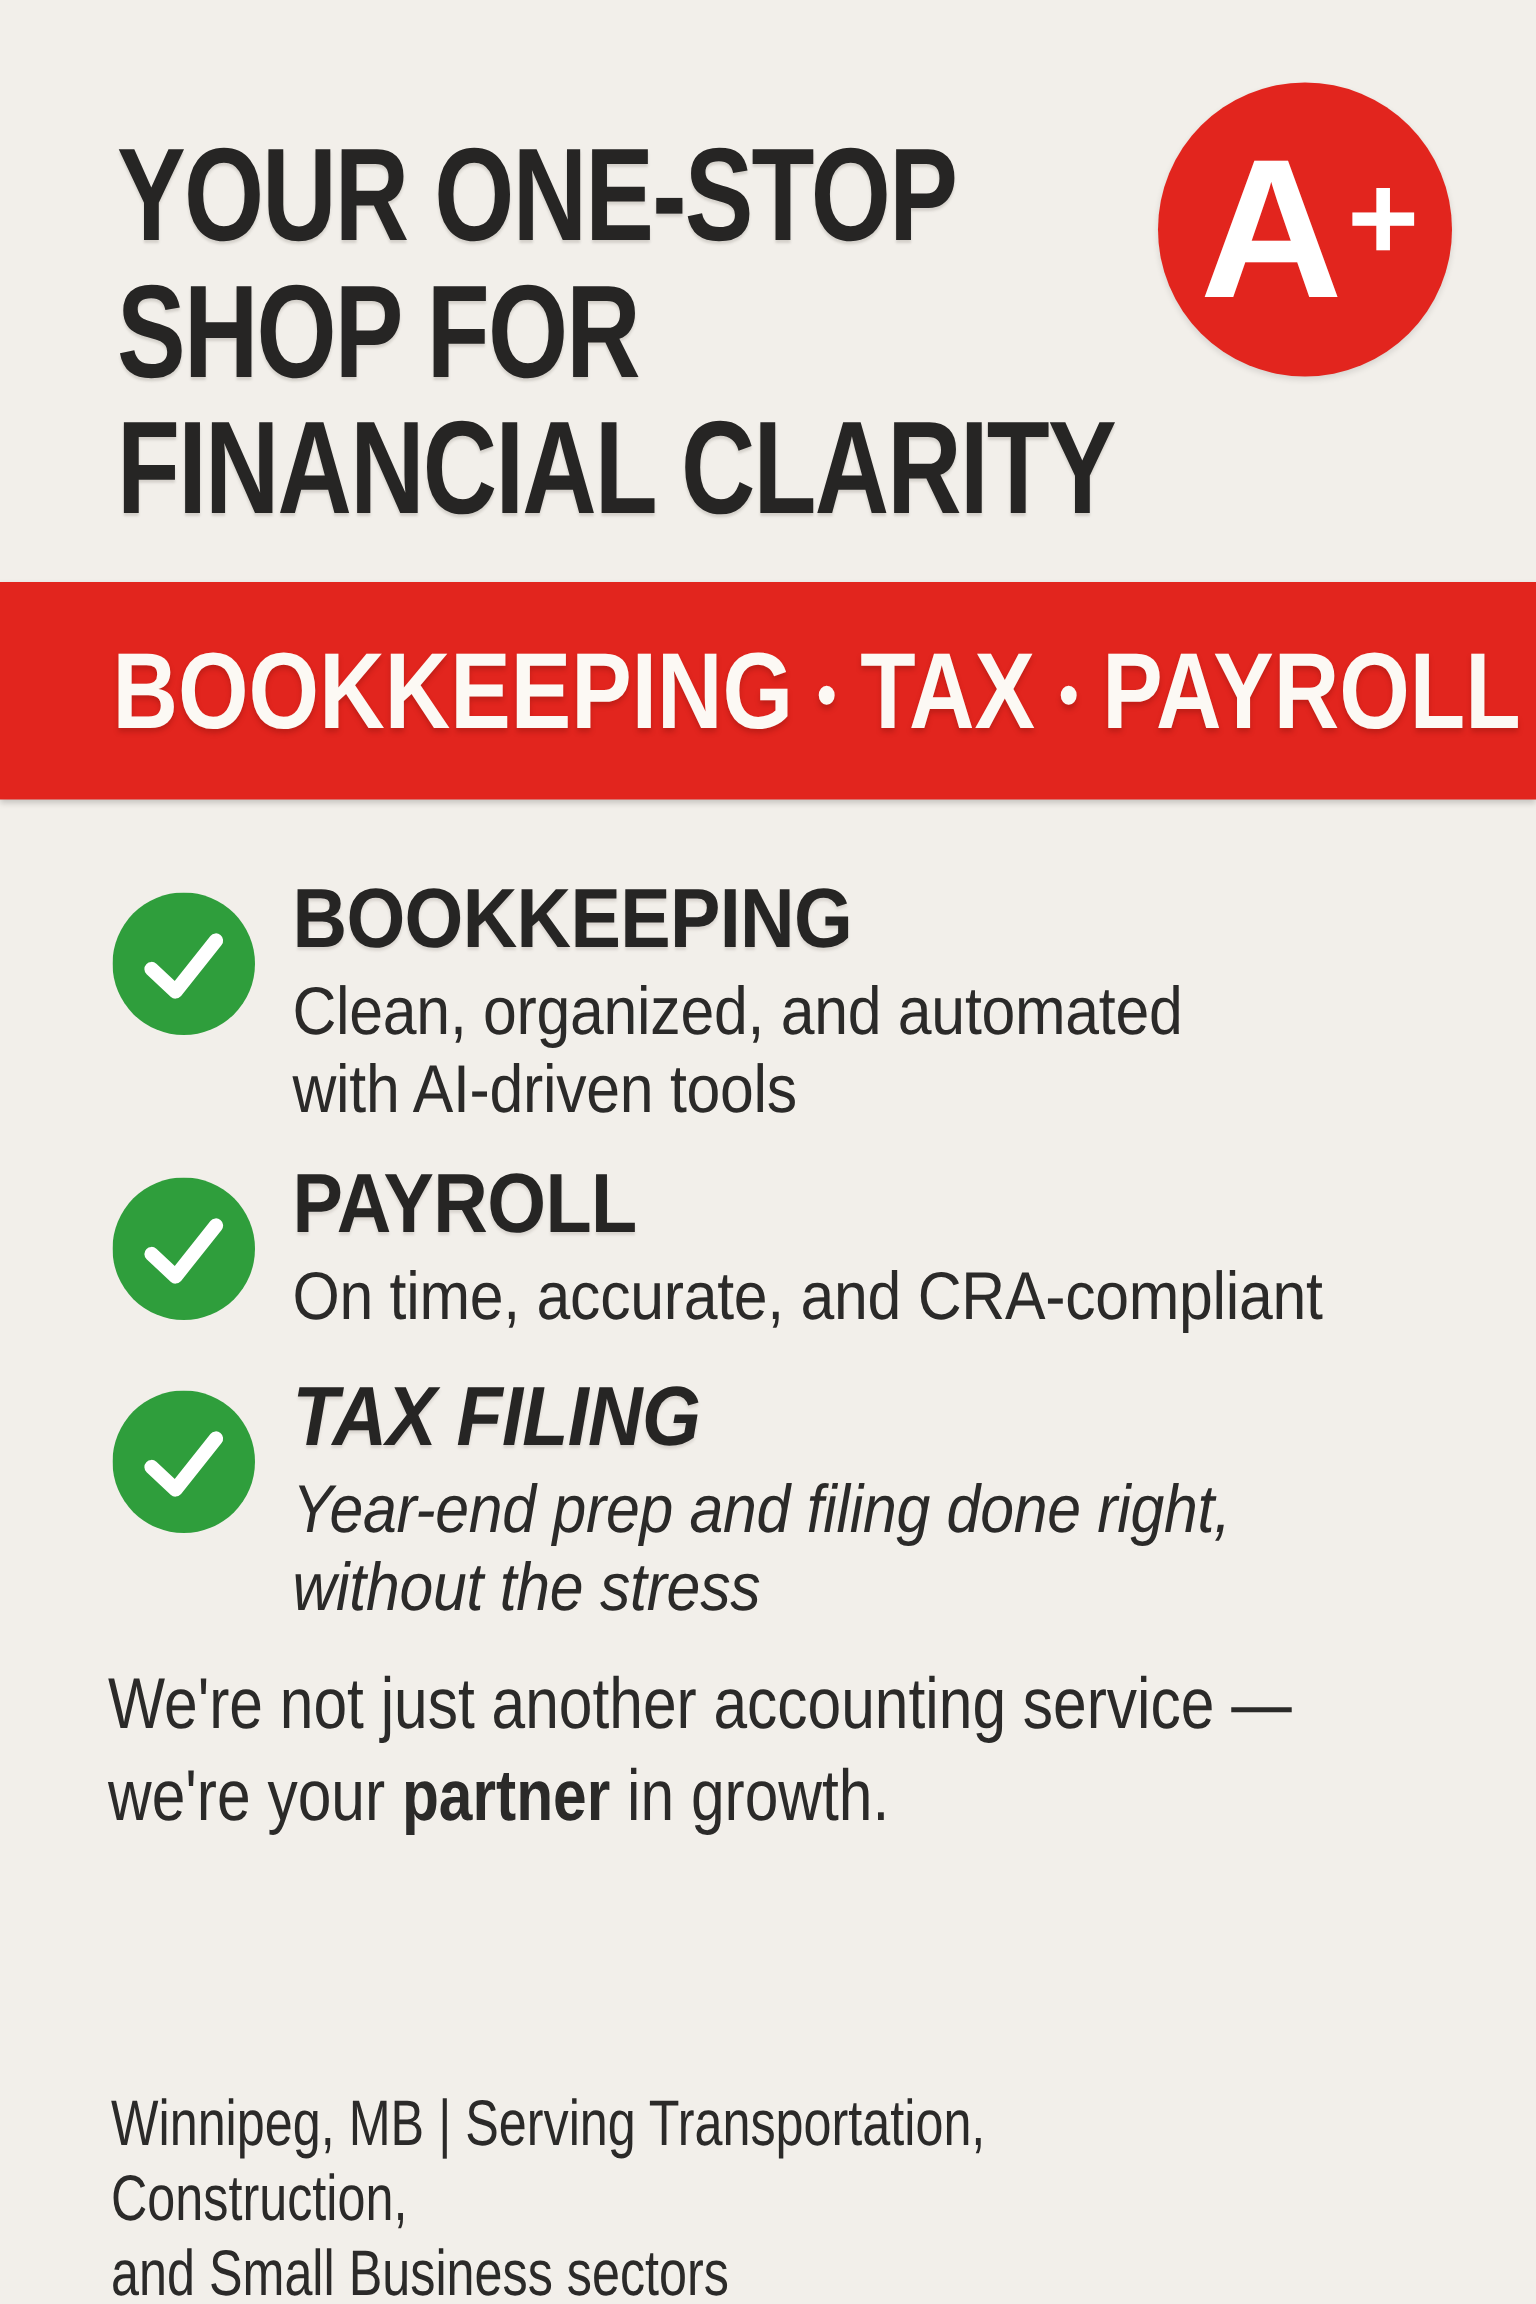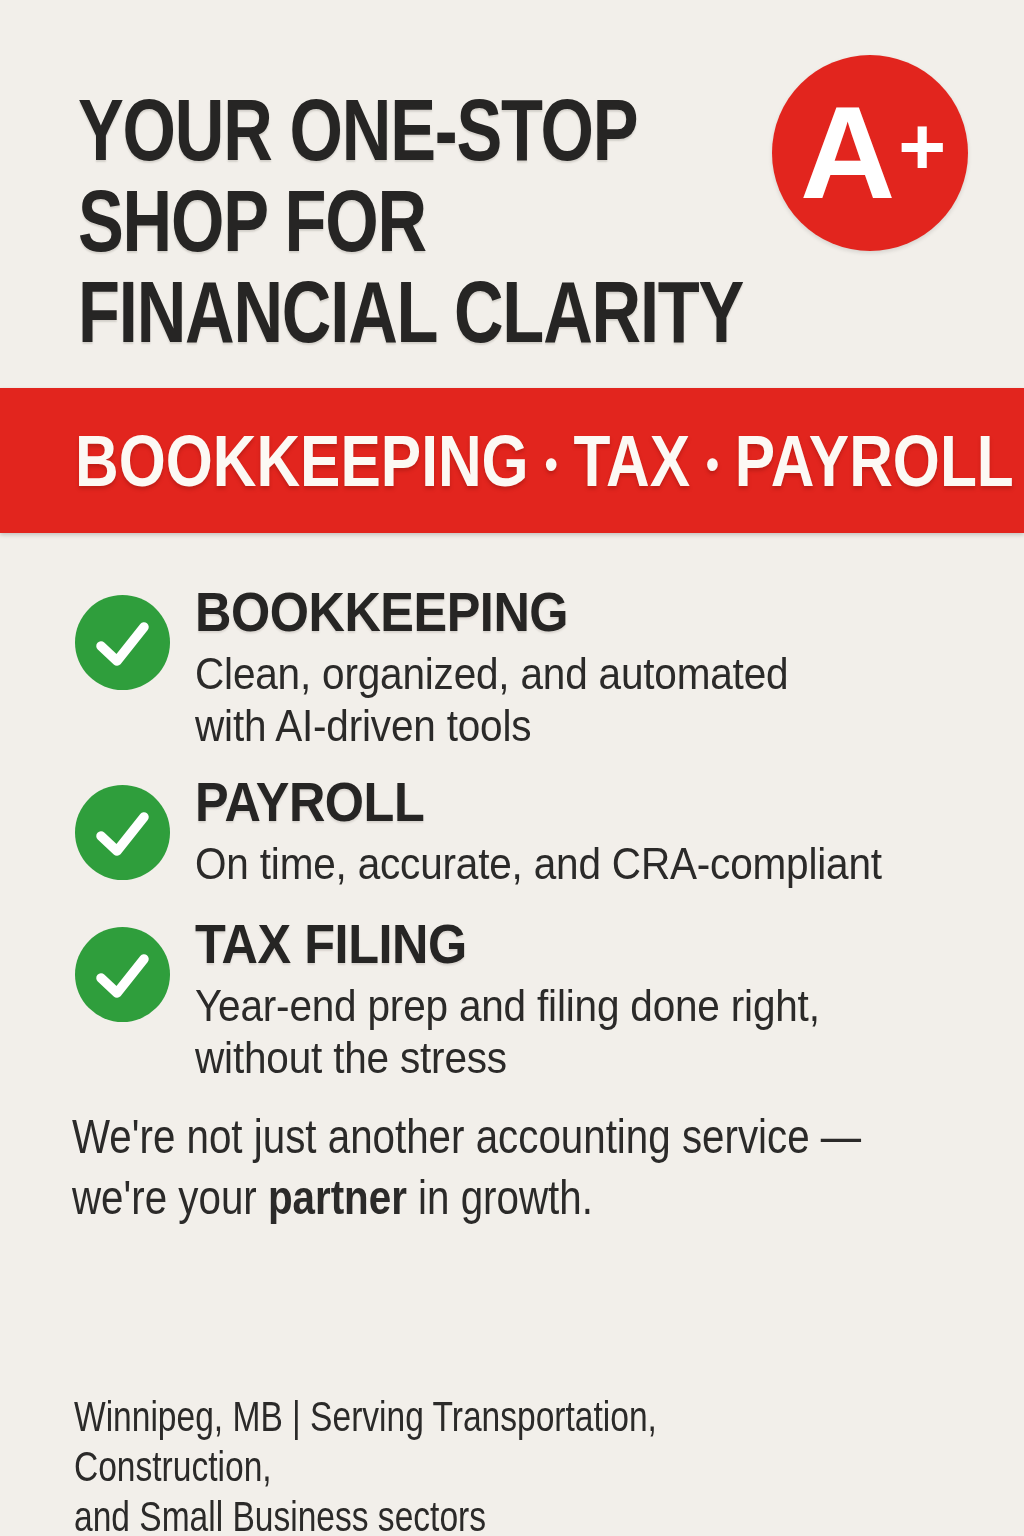--- a/index.html
+++ b/index.html
@@ -27,21 +27,21 @@
   .banner { position:absolute; left:0; top:388px; width:1024px; height:145px;
             background:#e2251e; display:flex; align-items:center;
             box-shadow:0 2px 4px rgba(0,0,0,.18); }
   .banner-text { margin-left:75px; font-size:72px; font-weight:700; white-space:nowrap;
                  color:#fcf9f4; transform:scaleX(.84); transform-origin:0 50%;
                  text-shadow:0 3px 4px rgba(130,18,12,.35); }
   .dot { font-size:44px; position:relative; top:-7px; padding:0 19px; }
 
   
   .service { position:absolute; left:75px; width:900px; }
-  .s1 { top:582px; } .s2 { top:772px; } .s3 { top:914px; }
+  .s1 { top:582px; } .s2 { top:772px; } .s3 { top:914px;font-style:italic; }
   .service-icon { position:absolute; left:0; top:13px; width:95px; height:95px; }
   .service-content { margin-left:120px; }
   .service-title { margin:0; font-size:56px; line-height:60px; font-weight:700;
                    letter-spacing:-.5px; color:#262524;
                    transform:scaleX(.9); transform-origin:0 0;
                    text-shadow:0 2px 2px rgba(80,70,60,.15); }
   .service-desc { margin:6px 0 0 0; font-size:45px; line-height:52px; letter-spacing:-.2px;
                   color:#2b2a29; transform:scaleX(.9); transform-origin:0 0; }
   .service-desc .line { display:block; }
 

